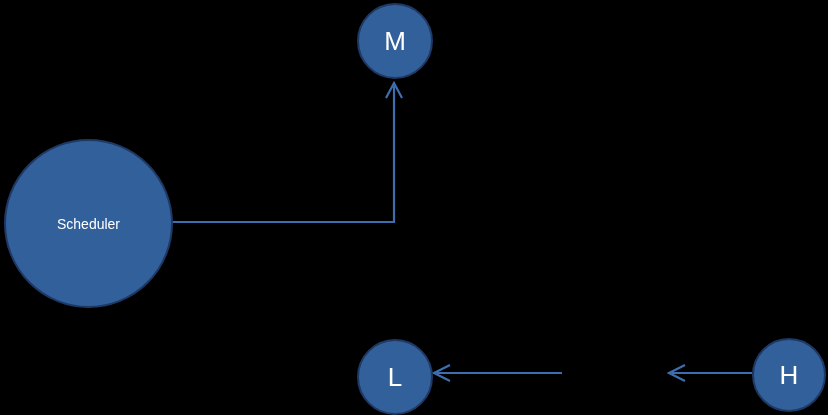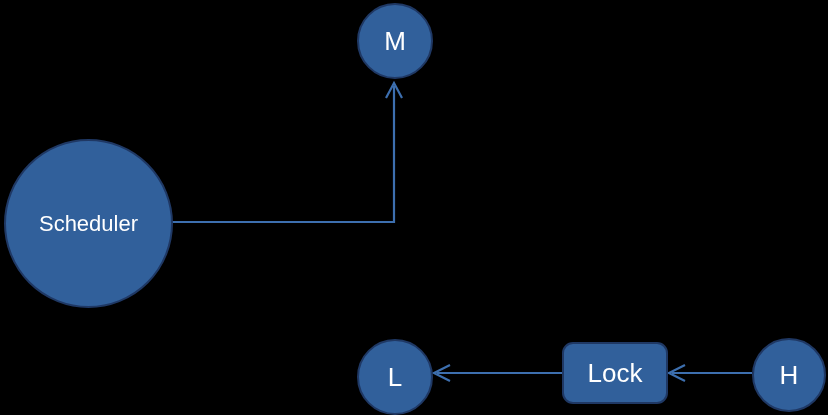--- a/index.html
+++ b/index.html
@@ -26,21 +26,21 @@
     color: #FFFFFF;
     text-align: center;
     line-height: 1;
     user-select: none;
   }
   .node.circle { border-radius: 50%; }
   .node.rounded-rect { border-radius: 11px; }
 
   
   #node-m        { left: 357px; top: 3px;   width: 76px;  height: 76px;  font-size: 26px; }
-  #node-scheduler{ left: 4px;   top: 139px; width: 169px; height: 169px; font-size: 22px; }
+  #node-scheduler{ left: 4px;   top: 139px; width: 169px; height: 169px; font-size: 14px; }
   #node-l        { left: 357px; top: 339px; width: 76px;  height: 76px;  font-size: 26px; }
   #node-lock     { left: 562px; top: 342px; width: 106px; height: 62px;  font-size: 26px; }
   #node-h        { left: 752px; top: 338px; width: 74px;  height: 74px;  font-size: 26px; }
 
   
   #connectors {
     position: absolute;
     left: 0; top: 0;
     width: 828px;
     height: 415px;
@@ -69,17 +69,16 @@
       <path d="M 685 365 L 669 373 L 685 381" fill="none" stroke="#3D6FAF" stroke-width="2.2" stroke-linecap="butt" stroke-linejoin="miter"></path>
     </g>
   </svg>
 
   <div id="node-m" class="node circle">M</div>
 
   <div id="node-scheduler" class="node circle">Scheduler</div>
 
   <div id="node-l" class="node circle">L</div>
 
-  <div id="node-lock" class="node rounded-rect">Lock</div>
 
   <div id="node-h" class="node circle">H</div>
 
 </div>
 
 </body></html>

